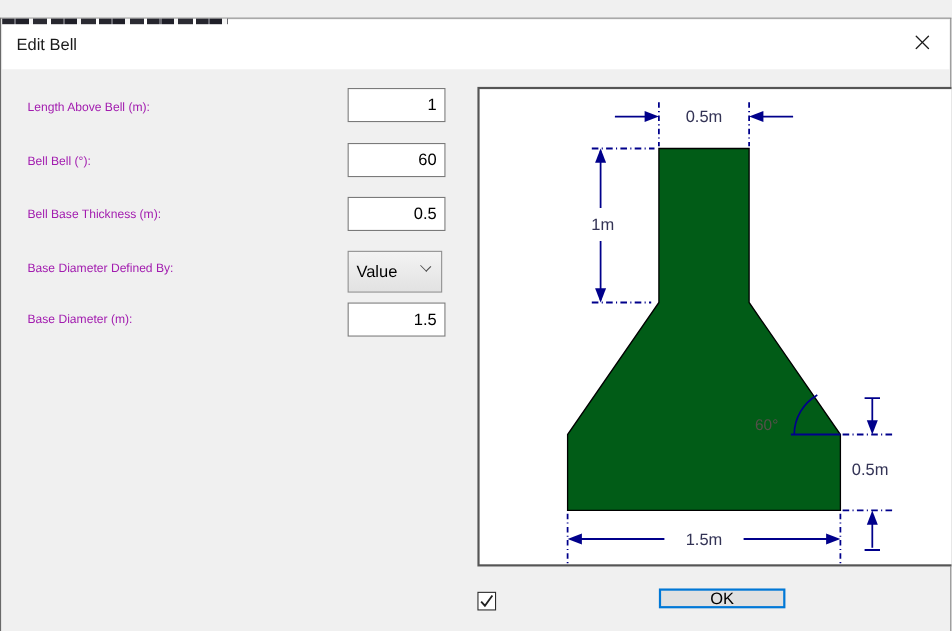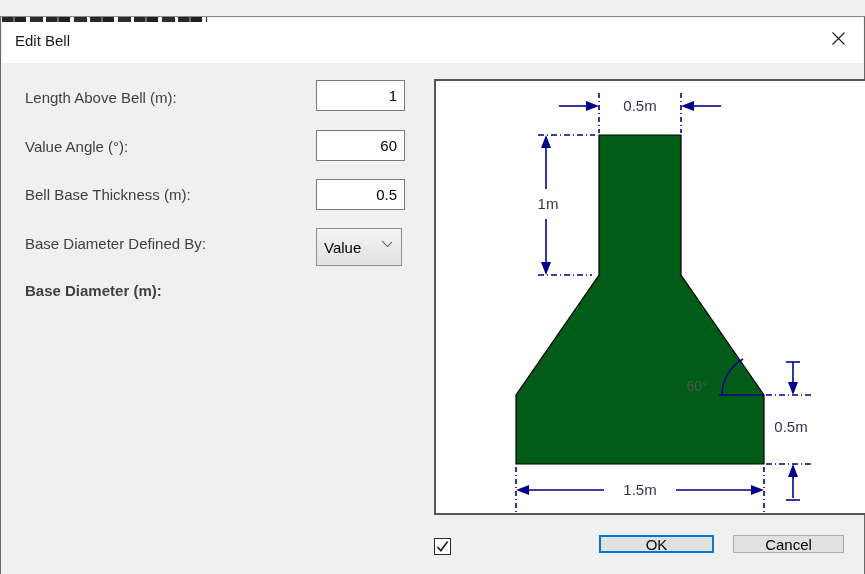--- a/index.html
+++ b/index.html
@@ -23,26 +23,26 @@
     position:absolute; left:1px; top:1px; right:1px; height:45px;
     background:#ffffff; display:flex; align-items:center;
   }
   .titlebar .title { margin-left:13px; font-size:15px; color:#1a1a1a; }
   .close-btn {
     position:absolute; top:5px; right:9px; width:34px; height:32px;
     display:flex; align-items:center; justify-content:center; cursor:pointer;
   }
 
   .label {
-    position:absolute; left:24px; font-size:15px; color:#404040; line-height:18px;
+    position:absolute; left:24px; font-size:11px; color:#a21caf; line-height:18px;
     white-space:nowrap;
     text-align:right;
   }
   .lbl-1 { top:72px; }  .lbl-2 { top:121px; }  .lbl-3 { top:169px; }
-  .lbl-4 { top:218px; } .lbl-5 { top:265px;font-weight:bold; }
+  .lbl-4 { top:218px; } .lbl-5 { top:265px; }
 
   .field-input {
     position:absolute; left:315px; width:89px; height:31px;
     border:1px solid #7a7a7a; background:#fff; font-family:"Liberation Sans",sans-serif;
     font-size:15px; color:#000; text-align:right; padding-right:7px; outline:none;
   }
   .inp-1 { top:63px; } .inp-2 { top:113px; } .inp-3 { top:162px; } .inp-5 { top:258px; }
 
   .combo {
     position:absolute; left:315px; top:211px; width:86px; height:38px;
@@ -86,32 +86,33 @@
   </div>
   <div class="bg-fragment"></div>
   <div class="close-btn">
     <svg width="13" height="13" viewBox="0 0 13 13">
       <line x1="0.5" y1="0.5" x2="12.5" y2="12.5" stroke="#1a1a1a" stroke-width="1.1"></line>
       <line x1="12.5" y1="0.5" x2="0.5" y2="12.5" stroke="#1a1a1a" stroke-width="1.1"></line>
     </svg>
   </div>
 
   <div class="label lbl-1">Length Above Bell (m):</div>
-  <div class="label lbl-2">Value Angle (°):</div>
+  <div class="label lbl-2">Bell Bell (°):</div>
   <div class="label lbl-4">Base Diameter Defined By:</div>
   <div class="label lbl-3">Bell Base Thickness (m):</div>
   <div class="label lbl-5">Base Diameter (m):</div>
 
   <input class="field-input inp-1" value="1" style="">
   <input class="field-input inp-2" value="60" style="">
   <input class="field-input inp-3" value="0.5" style="">
   <div class="combo">
     <span>Value</span>
     <span class="chev"></span>
   </div>
+  <input class="field-input inp-5" value="1.5" style="">
 
   <div class="panel">
     <svg width="406" height="432" viewBox="0 0 406 432">
 
       <polygon points="163,54 245,54 245,194 328,314 328,383 80,383 80,314 163,194" stroke="#000000" stroke-width="1.2" fill="#015c17"></polygon>
 
       <g fill="none" stroke-width="1.6" stroke="#00008b">
 
         <line x1="123" y1="25" x2="153" y2="25"></line>
         <line x1="255" y1="25" x2="285" y2="25"></line>
@@ -162,17 +163,14 @@
 
   <div class="checkbox">
     <svg width="13" height="13" viewBox="0 0 14 14">
       <polyline points="1.5,7.5 5.2,11.5 12.5,1.5" fill="none" stroke="#222222" stroke-width="1.8"></polyline>
     </svg>
   </div>
 
   <div class="btn btn-ok">
     <span>OK</span>
   </div>
-  <div class="btn btn-cancel">
-    <span>Cancel</span>
-  </div>
 
 </div>
 
 </body></html>

